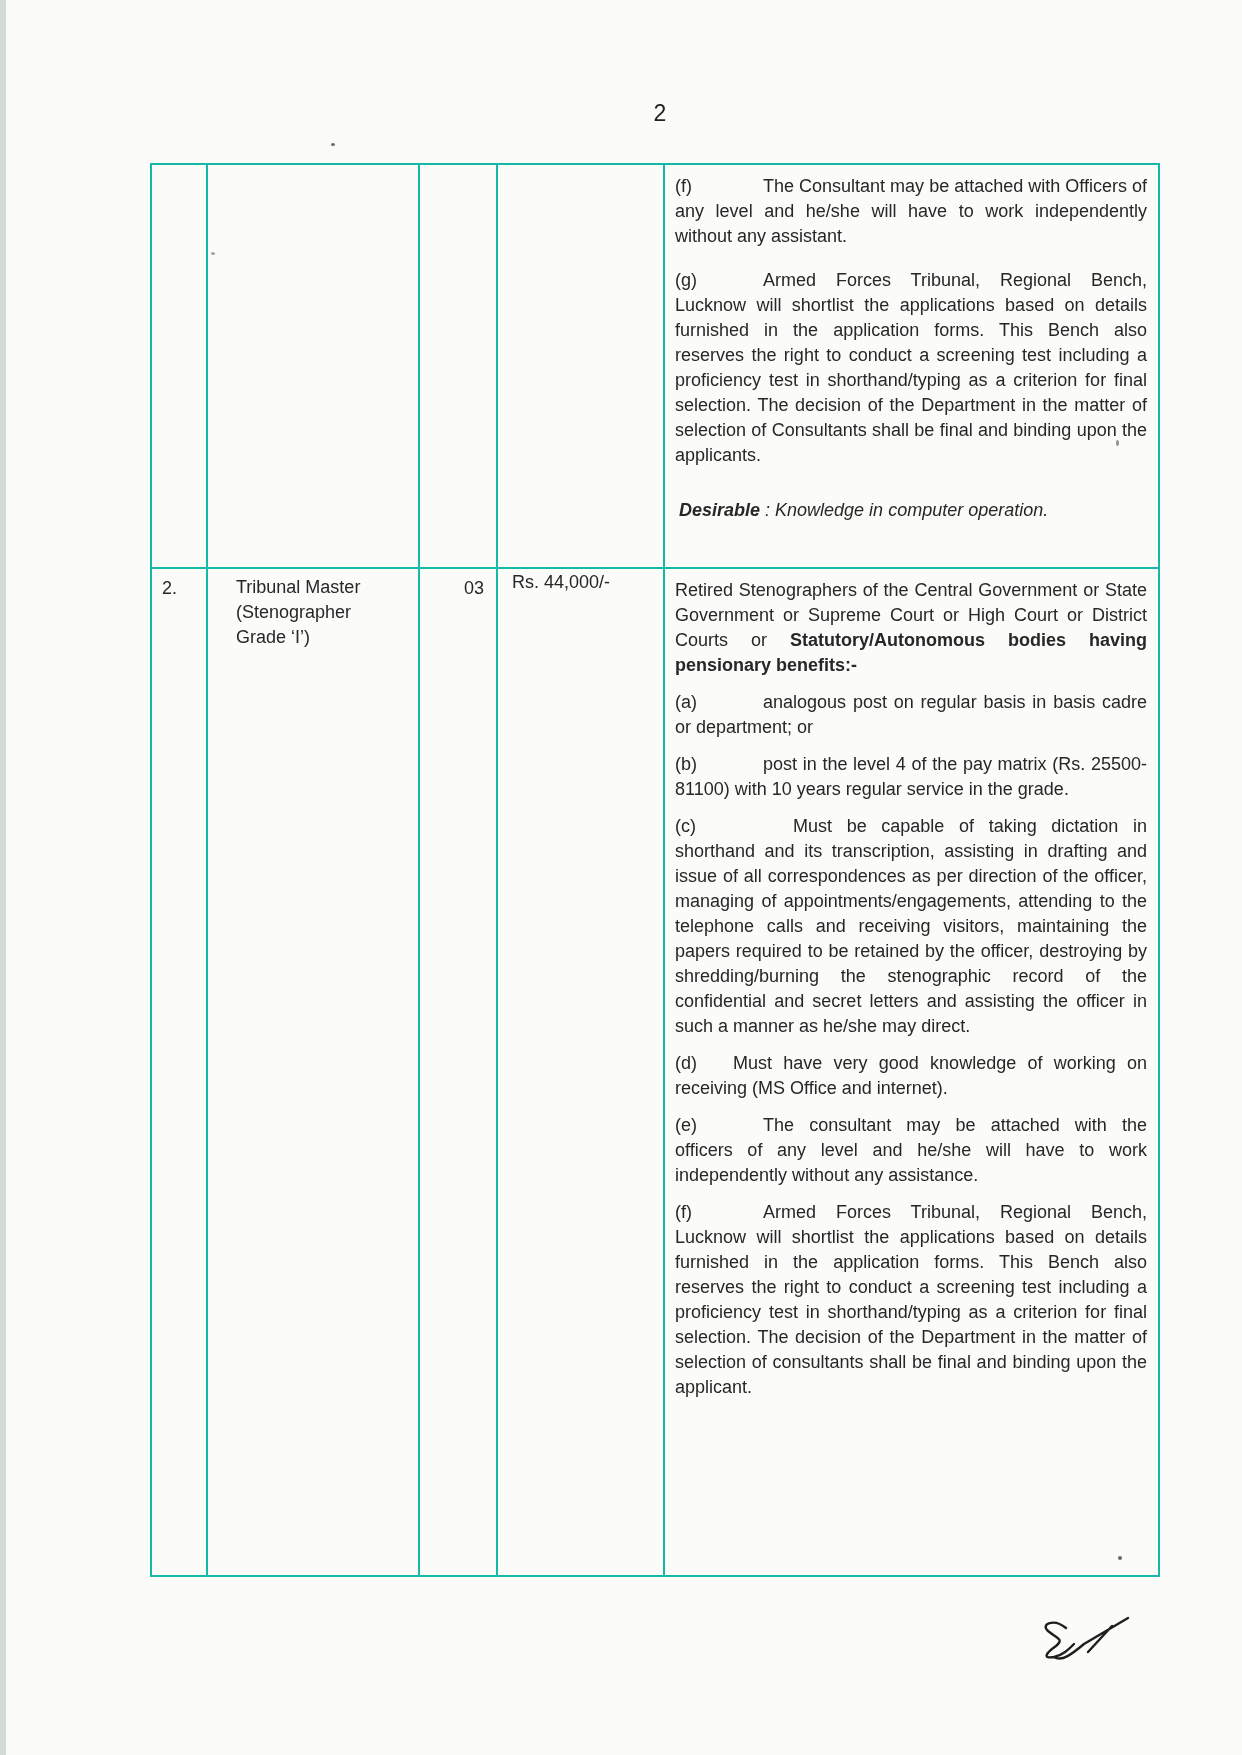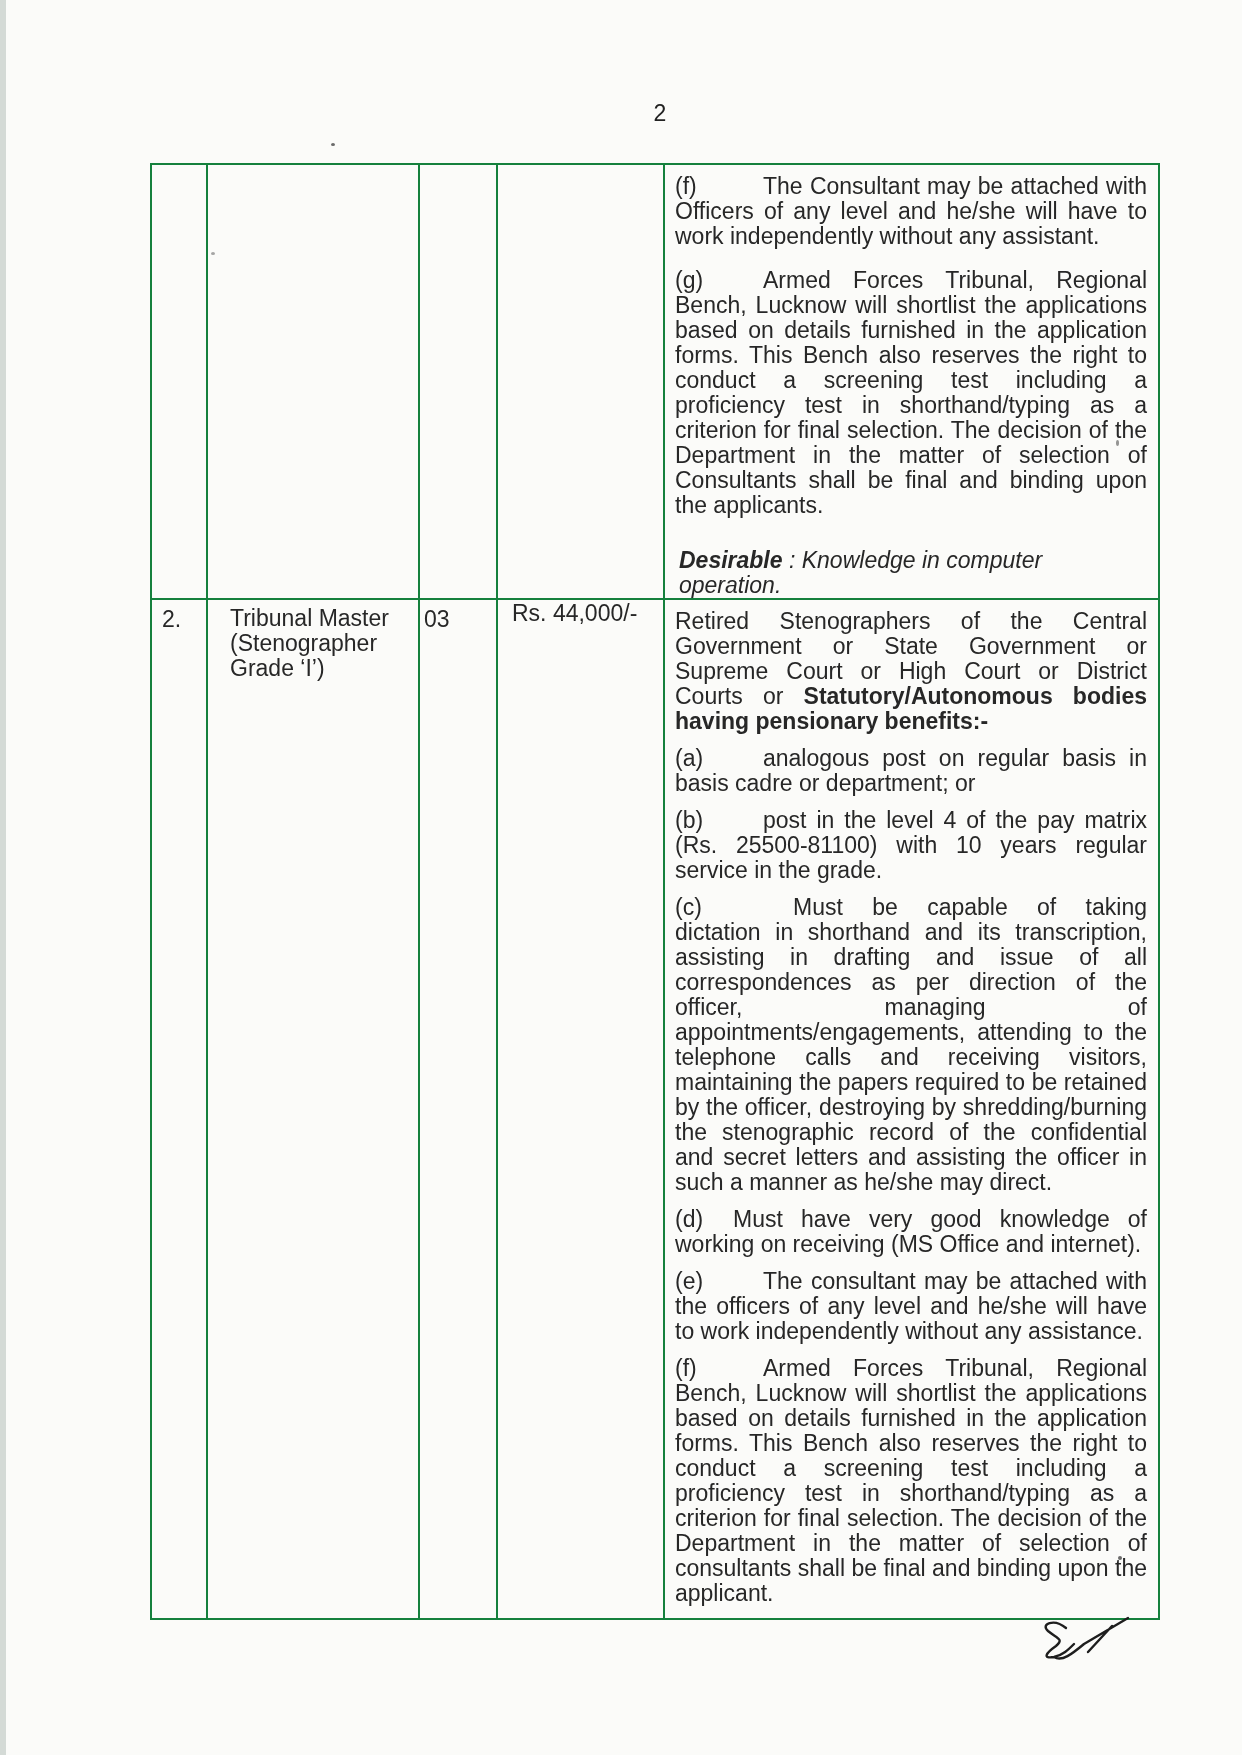--- a/index.html
+++ b/index.html
@@ -18,29 +18,29 @@
   .page-number{
     position:absolute;left:630px;top:100px;width:60px;
     text-align:center;font-size:23px;color:#222;
   }
   table.notice-table{
     position:absolute;left:150px;top:163px;
     width:1008px;table-layout:fixed;
     border-collapse:collapse;
   }
   table.notice-table td{
-    border:2px solid #15803d;
+    border:2px solid #14b8a6;
     vertical-align:top;
-    font-size:23px;line-height:25px;color:#272727;
+    font-size:18px;line-height:25px;color:#272727;
   }
   tr.row-cont{height:404px;}
   tr.row-two{height:1008px;}
   td.c-sn{padding:7px 4px 0 10px;}
-  td.c-post{padding:6px 16px 0 22px;}
-  td.c-num{padding:7px 4px 0;text-align:left;}
+  td.c-post{padding:6px 16px 0 28px;}
+  td.c-num{padding:7px 12px 0;text-align:right;}
   td.c-pay{padding:1px 6px 0 14px;white-space:nowrap;}
   td.c-details{padding:9px 11px 0 10px;}
   .para{margin:0 0 19px;text-align:justify;}
   .r2 .para{margin-bottom:12px;}
   .plabel{display:inline-block;}
   .lw-sm{min-width:58px;}
   .lw-md{min-width:88px;}
   .lw-lg{min-width:118px;}
   .intro b{font-weight:bold;}
   .desirable{margin:30px 4px 0;font-style:italic;}

